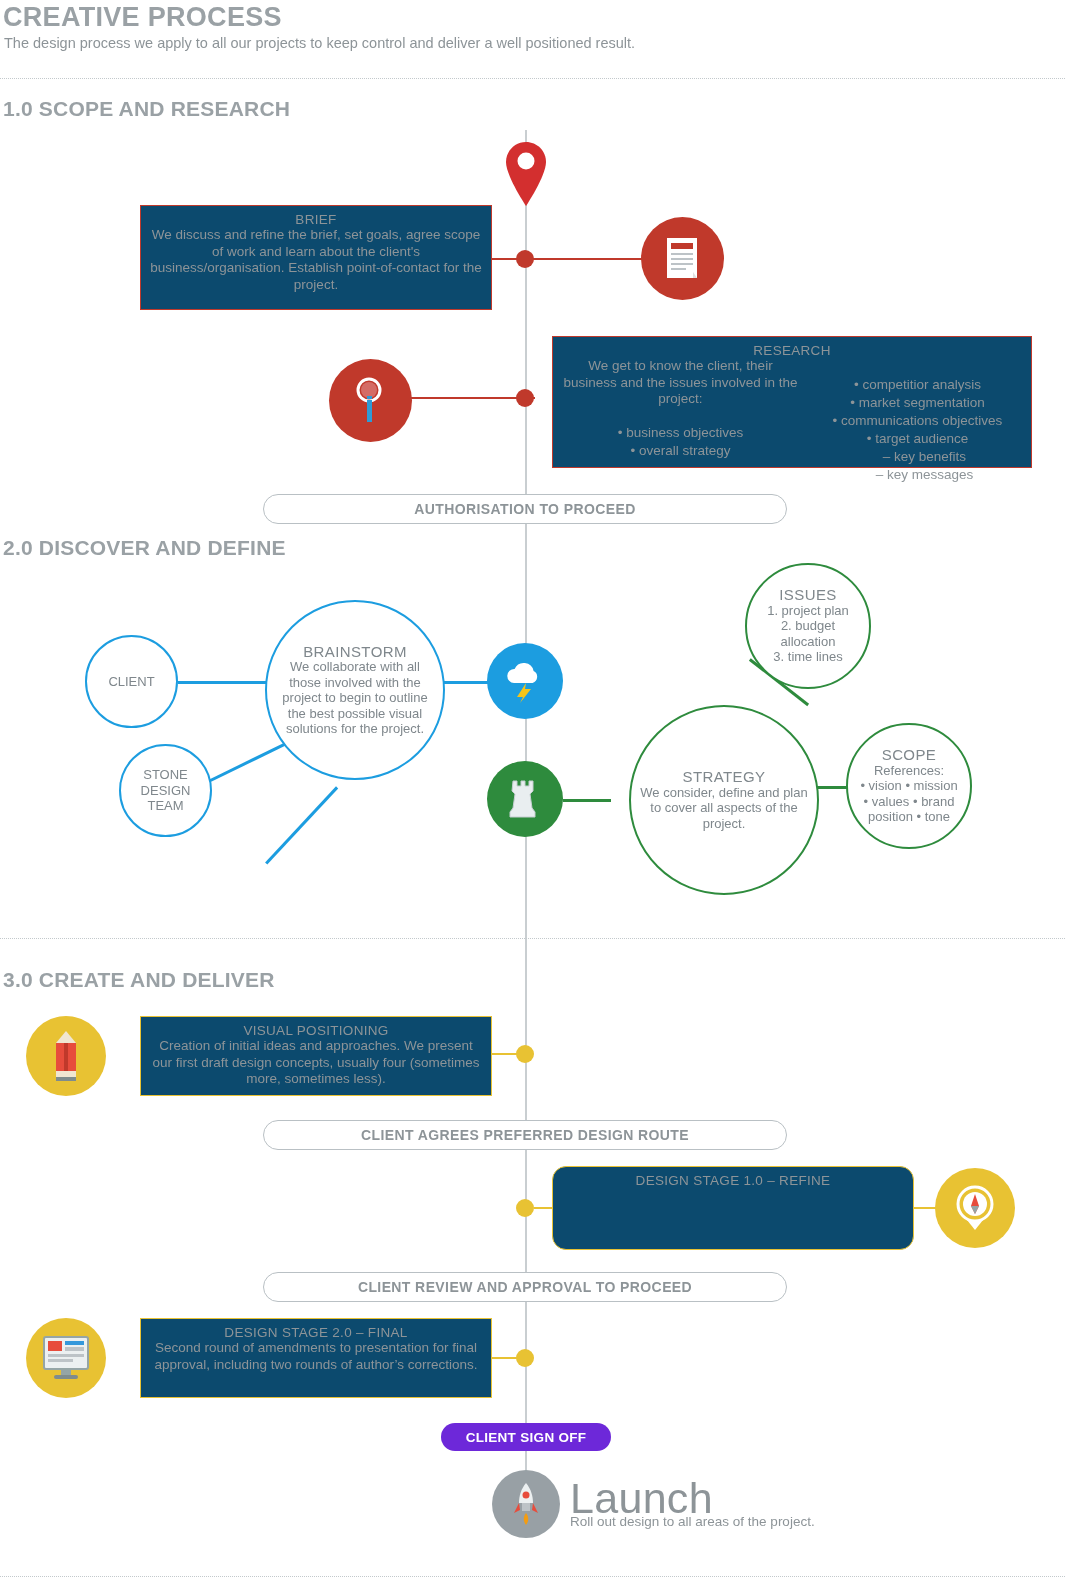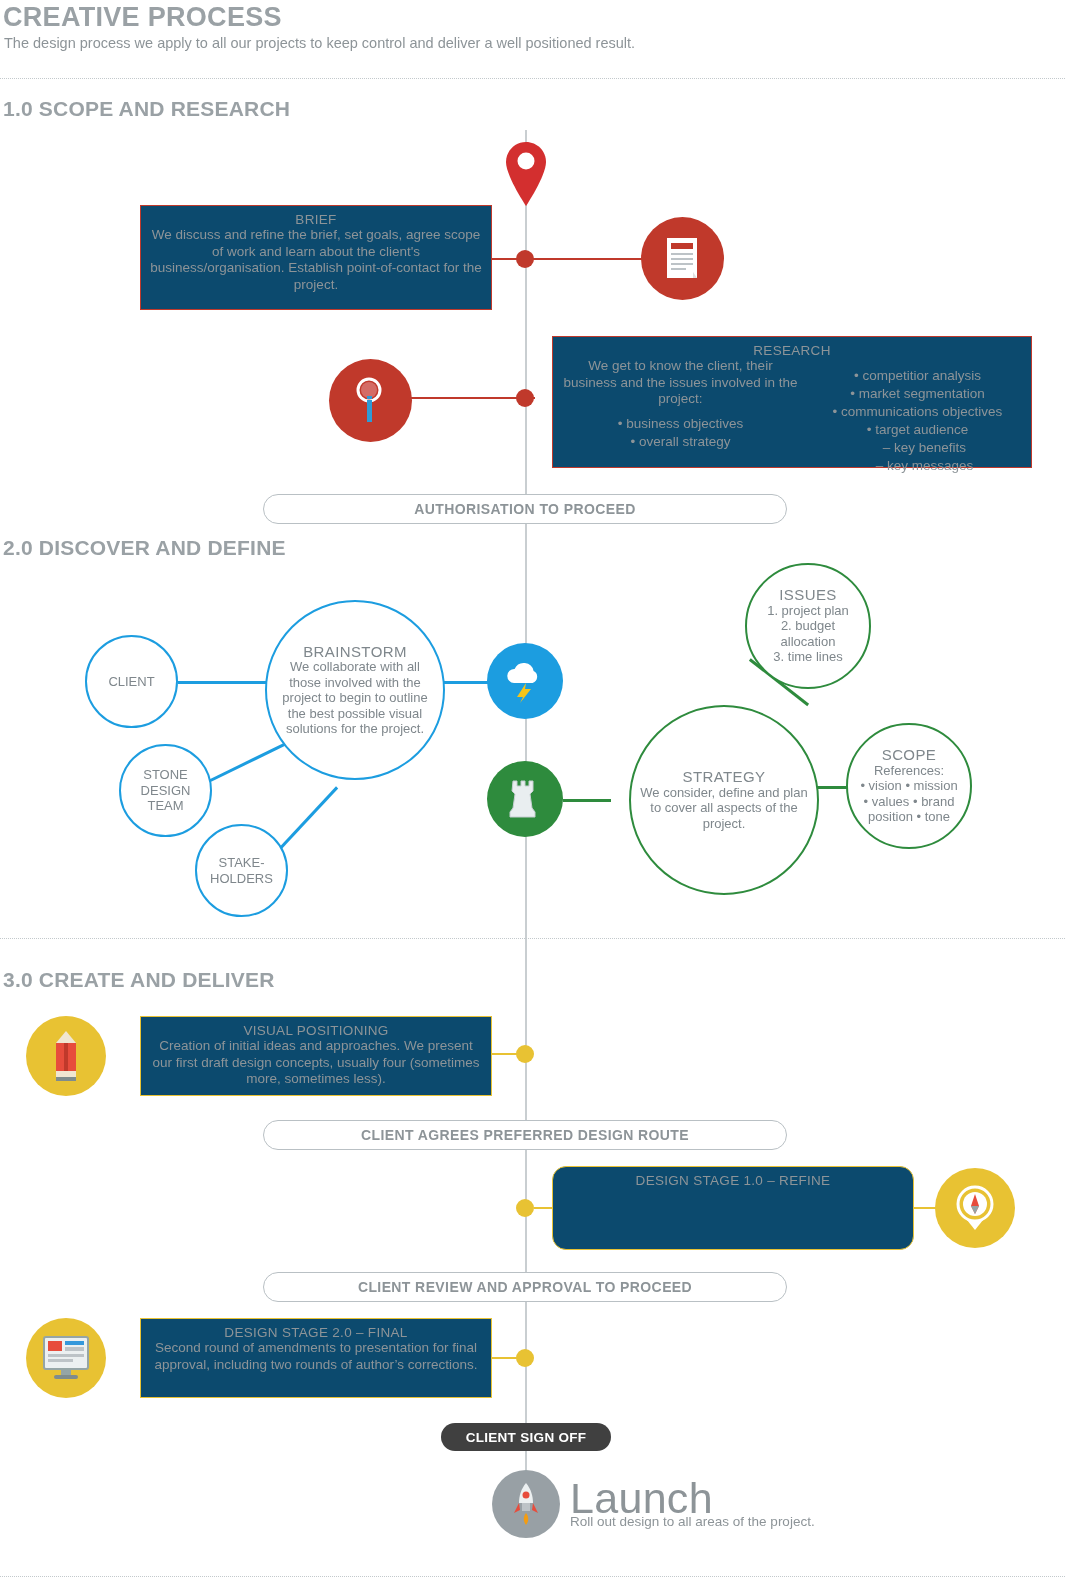--- a/index.html
+++ b/index.html
@@ -70,41 +70,41 @@
   .circ-icon.yellow { background:#e8c233; }
   .circ-icon.grey { background:#98a0a5; }
 
   
   .pill {
     position:absolute; border:1.5px solid #b9c0c4; border-radius:20px;
     background:#fff; display:flex; align-items:center; justify-content:center;
     font-size:14px; font-weight:bold; color:#8d9498; letter-spacing:.4px;
   }
   .pill-solid {
-    position:absolute; background:#404040; border-radius:14px;
+    position:absolute; background:#6d28d9; border-radius:14px;
     display:flex; align-items:center; justify-content:center;
     color:#fff; font-size:13.5px; font-weight:bold; letter-spacing:.3px;
   }
 
   
   .bub {
     position:absolute; border-radius:50%; background:#fff;
     display:flex; align-items:center; justify-content:center;
     text-align:center; line-height:15.5px; font-size:13px;
     padding:6px;
   }
   .bub.blue { border:2.5px solid #1c9de0; color:#7f878c; }
   .bub.green { border:2.5px solid #2e8b3d; color:#7f878c; }
   .bub .hd { display:block; font-size:15px; letter-spacing:.4px; }
 
   .line { position:absolute; background:#1c9de0; height:2.5px; transform-origin:0 50%; }
   .line.green { background:#2e8b3d; }
 
   .research-cols { display:flex; gap:14px; }
-  .research-cols ul { margin:7px; padding:0; list-style:none; }
+  .research-cols ul { margin:16px; padding:0; list-style:none; }
   .research-cols li { font-size:13.5px; line-height:18px; color:#8d9498; }
 
   .launch-title {
     position:absolute; font-size:43px; color:#8d9498; letter-spacing:.3px;
   }
   .launch-sub { position:absolute; font-size:13.5px; color:#8d9498; }
 
   svg { display:block; }
 </style>
 </head>
@@ -198,23 +198,20 @@
       <span>We collaborate with all those involved with the project to begin to outline the best possible visual solutions for the project.</span>
     </div>
   </div>
 
   <div class="bub blue" style="left:85px; top:635px; width:93px; height:93px;">
     <span>CLIENT</span>
   </div>
   <div class="bub blue" style="left:119px; top:744px; width:93px; height:93px;">
     <span>STONE DESIGN TEAM</span>
   </div>
-  <div class="bub blue" style="left:195px; top:824px; width:93px; height:93px;">
-    <span>STAKE- HOLDERS</span>
-  </div>
 
   <div class="circ-icon blue" style="left:487px; top:643px; width:76px; height:76px;">
     <svg width="46" height="44" viewBox="0 0 46 44">
       <path d="M12 24a7 7 0 0 1 .6-14 10 10 0 0 1 19 2 6.5 6.5 0 0 1-1 12H12z" fill="#ffffff"></path>
       <path d="M24 24 L15 38 L21 38 L18 44 L29 30 L23 30 Z" fill="#f5c518"></path>
     </svg>
   </div>
 
   <div class="line green" style="left:750px; top:658px; width:74px; transform:rotate(38deg);"></div>
   <div class="line green" style="left:784px; top:786px; width:70px;"></div>

